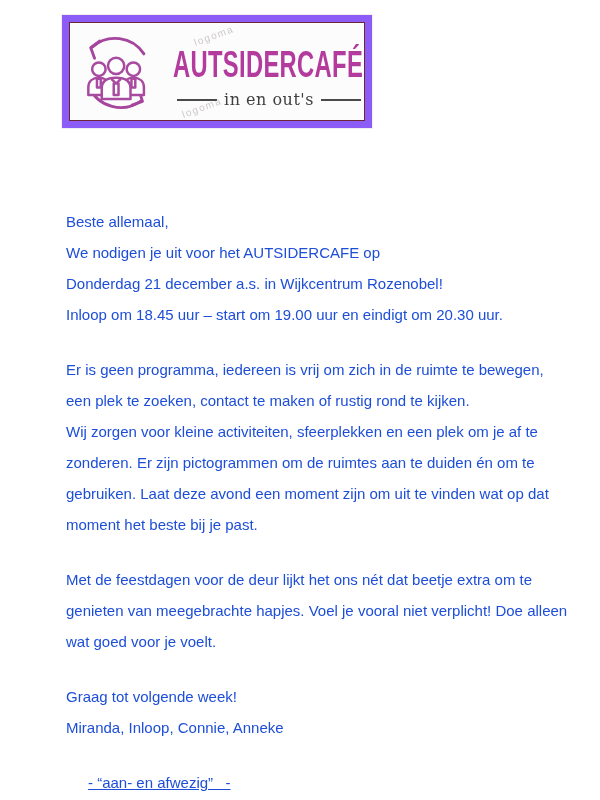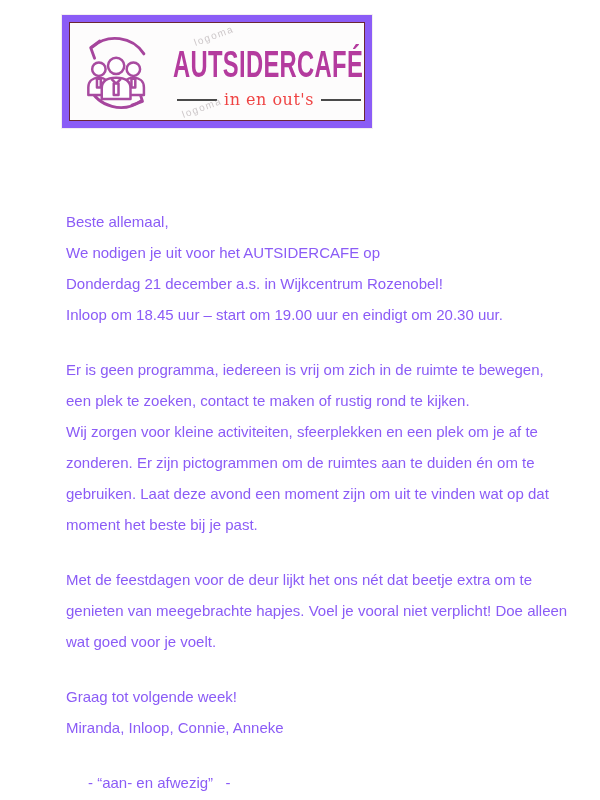--- a/index.html
+++ b/index.html
@@ -52,21 +52,21 @@
     transform-origin: left center;
   }
   .logo-subtitle {
     margin-top: 6px;
     display: flex;
     align-items: center;
     justify-content: center;
     gap: 7px;
     font-family: "DejaVu Serif", serif;
     font-size: 16px;
-    color: #ef4444;
+    color: #404040;
     letter-spacing: 0.5px;
     white-space: nowrap;
   }
   .subtitle-dash {
     display: inline-block;
     width: 40px;
     height: 2px;
     background: #4a4a4a;
   }
   .watermark {
@@ -79,31 +79,32 @@
   }
   .wm-top { left: 124px; top: 8px; }
   .wm-bottom { left: 112px; top: 80px; }
 
   
   .letter-body {
     position: absolute;
     left: 66px;
     top: 206px;
     width: 520px;
-    color: #8b5cf6;
+    color: #1d4ed8;
     font-size: 15px;
   }
   .para {
     white-space: pre;
     line-height: 31px;
     margin: 0 0 24px 0;
   }
   .signoff {
     margin: 0;
     padding-left: 22px;
+    text-decoration: underline;
   }
 </style>
 </head>
 <body>
 
 <div class="page">
 
   <div class="logo-frame">
     <div class="logo-inner">
 

